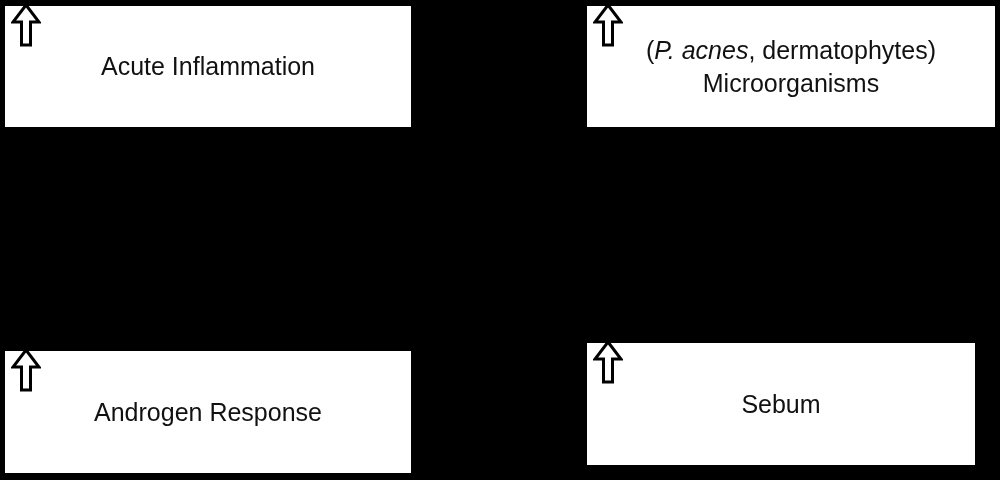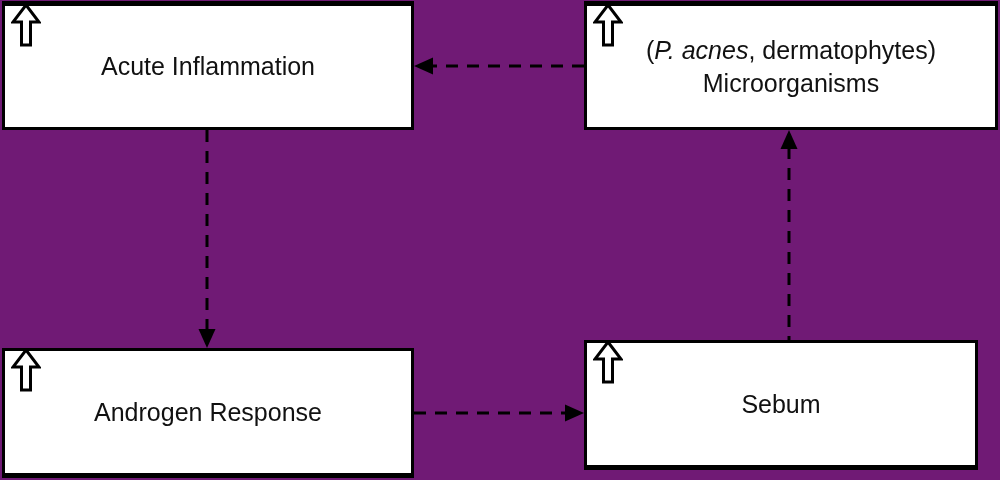--- a/index.html
+++ b/index.html
@@ -4,21 +4,21 @@
 <style>
   html, body {
     margin: 0;
     padding: 0;
     background: #ffffff;
   }
   .canvas {
     position: relative;
     width: 1000px;
     height: 480px;
-    background: #701a75;
+    background: #000000;
     font-family: "Liberation Sans", sans-serif;
     overflow: hidden;
   }
   .arrows-layer {
     position: absolute;
     left: 0; top: 0;
     width: 1000px;
     height: 480px;
     pointer-events: none;
   }

